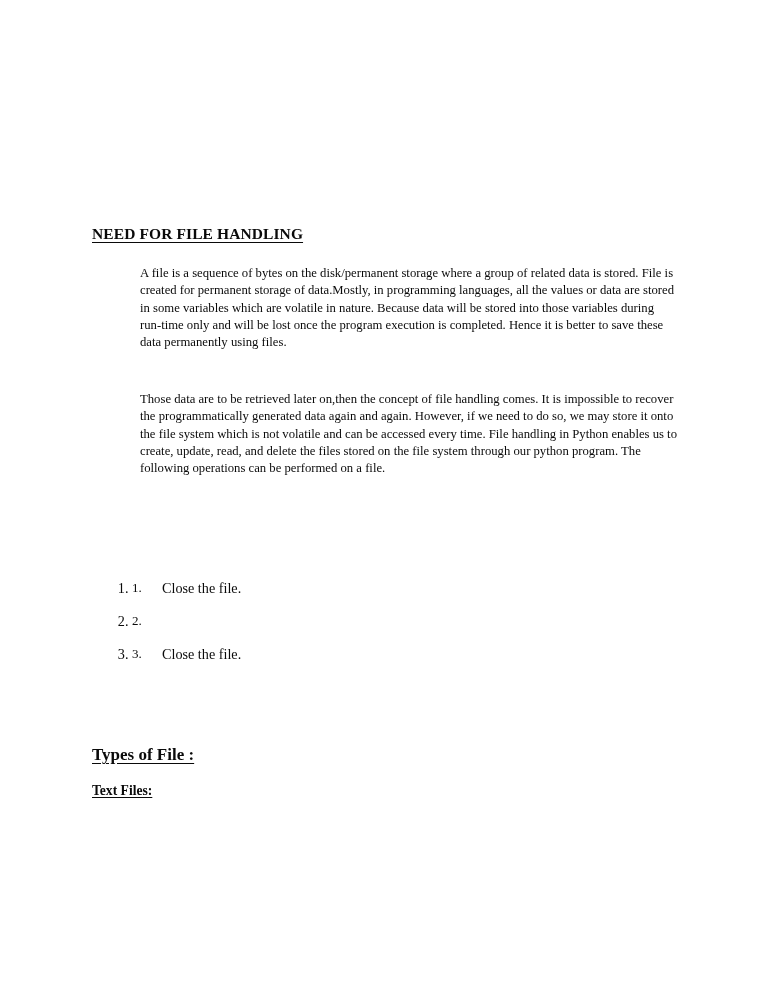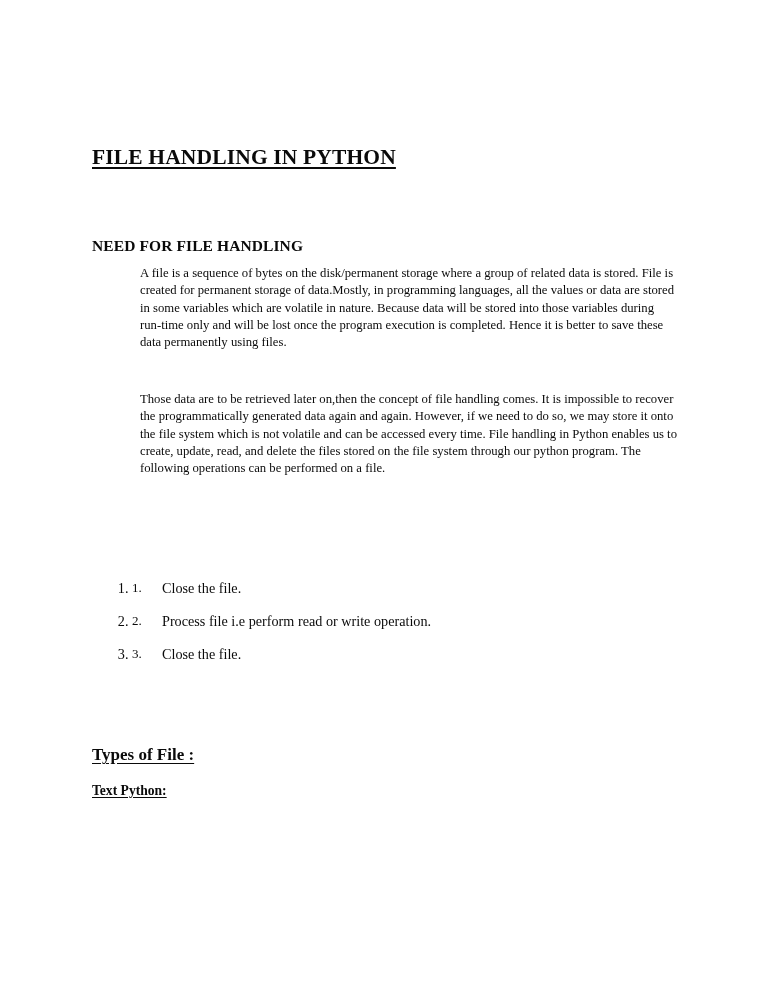--- a/index.html
+++ b/index.html
@@ -36,25 +36,26 @@
     line-height: 1.15;
     text-decoration: underline;
     text-underline-offset: 3px;
     white-space: nowrap;
   }
 
   
   .section-heading {
     position: absolute;
     left: 92px;
-    top: 224px;
+    top: 212px;
     font-size: 15.5px;
     font-weight: bold;
     letter-spacing: 0.1px;
     line-height: 1.2;
+    text-decoration: underline;
     text-underline-offset: 2.5px;
     white-space: nowrap;
   }
 
   
   .indent-para {
     position: absolute;
     left: 140px;
     width: 537px;
     font-size: 12.7px;
@@ -139,42 +140,40 @@
     font-size: 14.2px;
     line-height: 21px;
     text-align: left;
   }
 </style>
 </head>
 <body>
 
 <div class="page">
 
-  <h1 class="doc-title">FILE HANDLING IN PYTHON</h1>
 
   <h2 class="section-heading">NEED FOR FILE HANDLING</h2>
 
   <p class="indent-para" id="para-1">A file is a sequence of bytes on the disk/permanent storage where a group of related data is stored. File is created for permanent storage of data.Mostly, in programming languages, all the values or data are stored in some variables which are volatile in nature. Because data will be stored into those variables during run-time only and will be lost once the program execution is completed. Hence it is better to save these data permanently using files.</p>
 
   <p class="indent-para" id="para-2">Those data are to be retrieved later on,then the concept of file handling comes. It is impossible to recover the programmatically generated data again and again. However, if we need to do so, we may store it onto the file system which is not volatile and can be accessed every time. File handling in Python enables us to create, update, read, and delete the files stored on the file system through our python program. The following operations can be performed on a file.</p>
 
 
   <ol class="steps">
     <li class="step-row">
       <span class="step-num">1.</span>
       <span class="step-text">Close the file.</span>
     </li>
     <li class="step-row">
       <span class="step-num">2.</span>
-      <span class="step-text">Process file i.e perform read or write operation.</span>
     </li>
     <li class="step-row">
       <span class="step-num">3.</span>
       <span class="step-text">Close the file.</span>
     </li>
   </ol>
 
   <h2 class="subsection-heading">Types of File :</h2>
 
-  <h3 class="minor-heading">Text Python:</h3>
+  <h3 class="minor-heading">Text Files:</h3>
 
 
 </div>
 
 </body></html>

